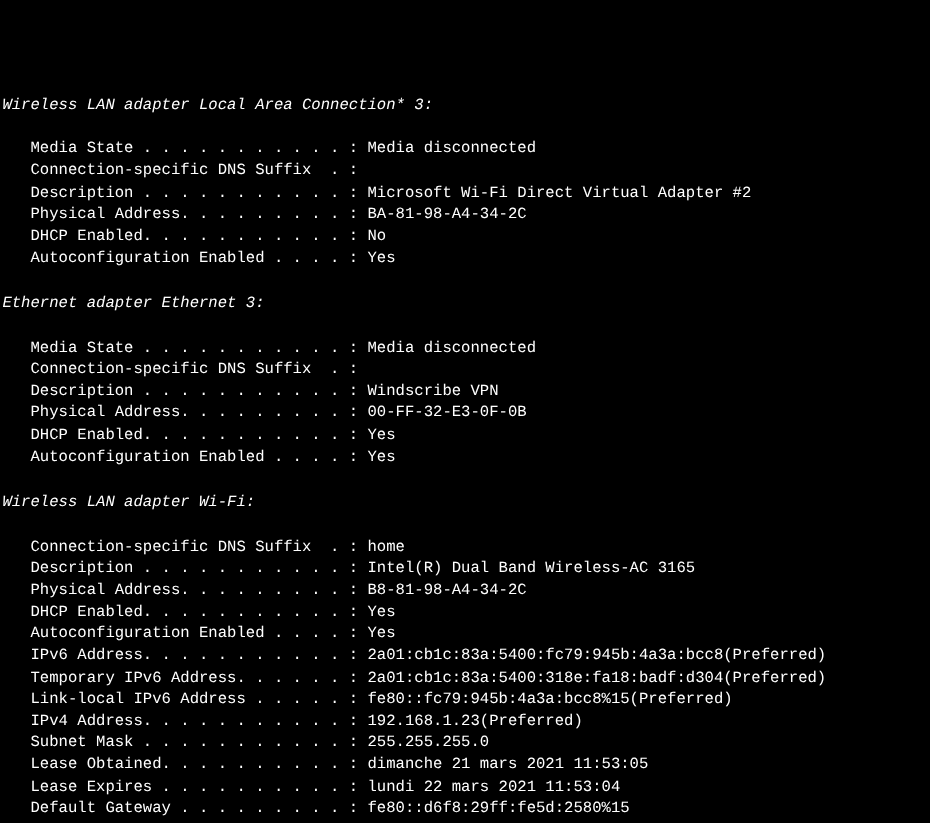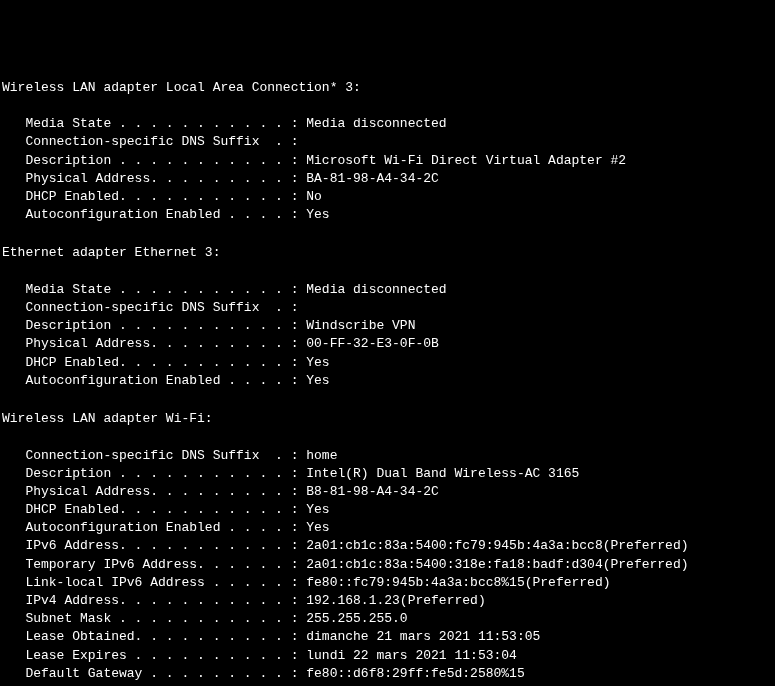--- a/index.html
+++ b/index.html
@@ -6,21 +6,21 @@
       background-color: #000000;
       color: #ffffff;
       font-family: 'Consolas', 'Courier New', monospace;
       font-size: 13px;
       line-height: 1.4;
       margin: 0;
       padding: 4px 2px;
       white-space: pre;
     }
     .line { display: block; }
-    .header { margin-top: 2px; }
+    .header { margin-top: 2px; font-style: italic; }
   </style>
 </head>
 <body>
 
 
 
 <div id="terminal-output"><span class="line header">Wireless LAN adapter Local Area Connection* 3:</span><span class="line"> </span><span class="line"><span>   Media State . . . . . . . . . . . : </span><span>Media disconnected</span></span><span class="line"><span>   Connection-specific DNS Suffix  . :</span><span></span></span><span class="line"><span>   Description . . . . . . . . . . . : </span><span>Microsoft Wi-Fi Direct Virtual Adapter #2</span></span><span class="line"><span>   Physical Address. . . . . . . . . : </span><span>BA-81-98-A4-34-2C</span></span><span class="line"><span>   DHCP Enabled. . . . . . . . . . . : </span><span>No</span></span><span class="line"><span>   Autoconfiguration Enabled . . . . : </span><span>Yes</span></span><span class="line"> </span><span class="line header">Ethernet adapter Ethernet 3:</span><span class="line"> </span><span class="line"><span>   Media State . . . . . . . . . . . : </span><span>Media disconnected</span></span><span class="line"><span>   Connection-specific DNS Suffix  . :</span><span></span></span><span class="line"><span>   Description . . . . . . . . . . . : </span><span>Windscribe VPN</span></span><span class="line"><span>   Physical Address. . . . . . . . . : </span><span>00-FF-32-E3-0F-0B</span></span><span class="line"><span>   DHCP Enabled. . . . . . . . . . . : </span><span>Yes</span></span><span class="line"><span>   Autoconfiguration Enabled . . . . : </span><span>Yes</span></span><span class="line"> </span><span class="line header">Wireless LAN adapter Wi-Fi:</span><span class="line"> </span><span class="line"><span>   Connection-specific DNS Suffix  . : </span><span>home</span></span><span class="line"><span>   Description . . . . . . . . . . . : </span><span>Intel(R) Dual Band Wireless-AC 3165</span></span><span class="line"><span>   Physical Address. . . . . . . . . : </span><span>B8-81-98-A4-34-2C</span></span><span class="line"><span>   DHCP Enabled. . . . . . . . . . . : </span><span>Yes</span></span><span class="line"><span>   Autoconfiguration Enabled . . . . : </span><span>Yes</span></span><span class="line"><span>   IPv6 Address. . . . . . . . . . . : </span><span>2a01:cb1c:83a:5400:fc79:945b:4a3a:bcc8(Preferred)</span></span><span class="line"><span>   Temporary IPv6 Address. . . . . . : </span><span>2a01:cb1c:83a:5400:318e:fa18:badf:d304(Preferred)</span></span><span class="line"><span>   Link-local IPv6 Address . . . . . : </span><span>fe80::fc79:945b:4a3a:bcc8%15(Preferred)</span></span><span class="line"><span>   IPv4 Address. . . . . . . . . . . : </span><span>192.168.1.23(Preferred)</span></span><span class="line"><span>   Subnet Mask . . . . . . . . . . . : </span><span>255.255.255.0</span></span><span class="line"><span>   Lease Obtained. . . . . . . . . . : </span><span>dimanche 21 mars 2021 11:53:05</span></span><span class="line"><span>   Lease Expires . . . . . . . . . . : </span><span>lundi 22 mars 2021 11:53:04</span></span><span class="line"><span>   Default Gateway . . . . . . . . . : </span><span>fe80::d6f8:29ff:fe5d:2580%15</span></span><span class="line"><span>                                       </span><span>192.168.1.1</span></span></div>
 
 
 

